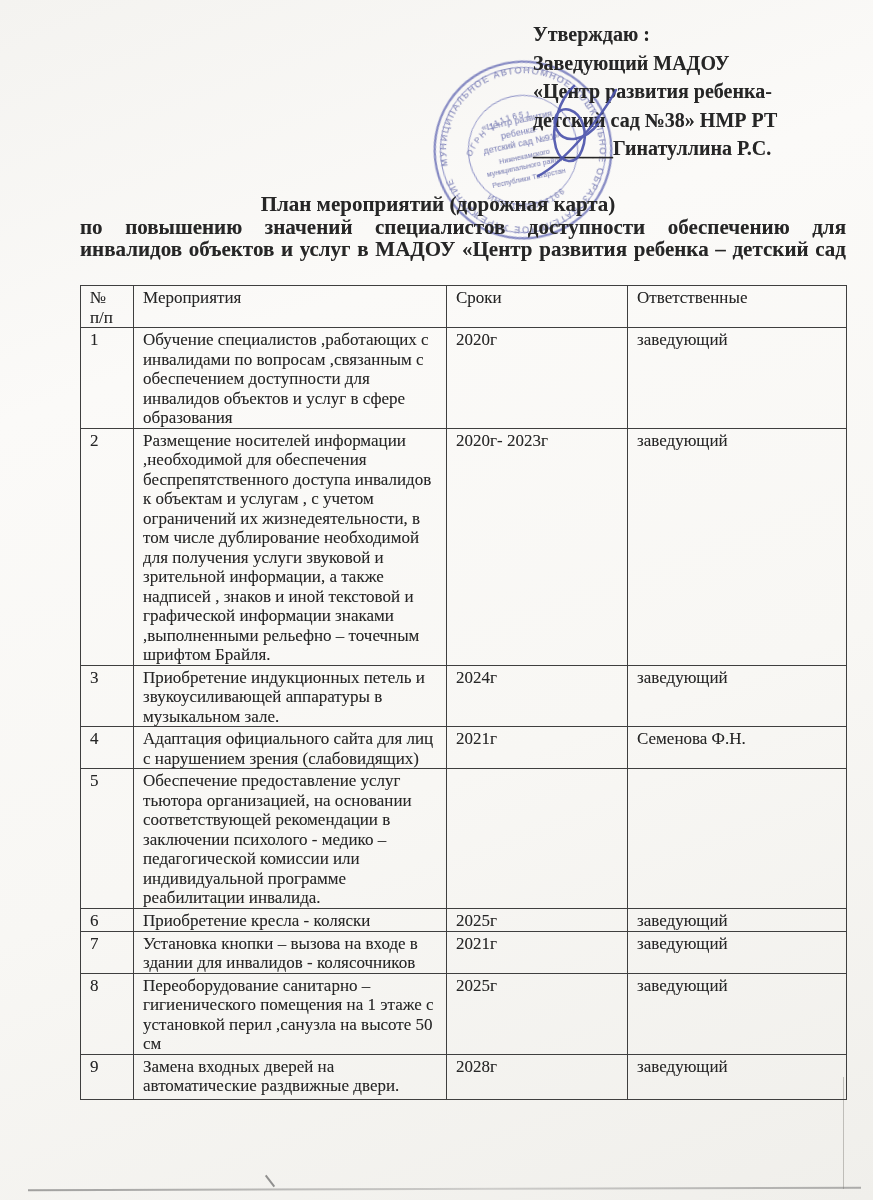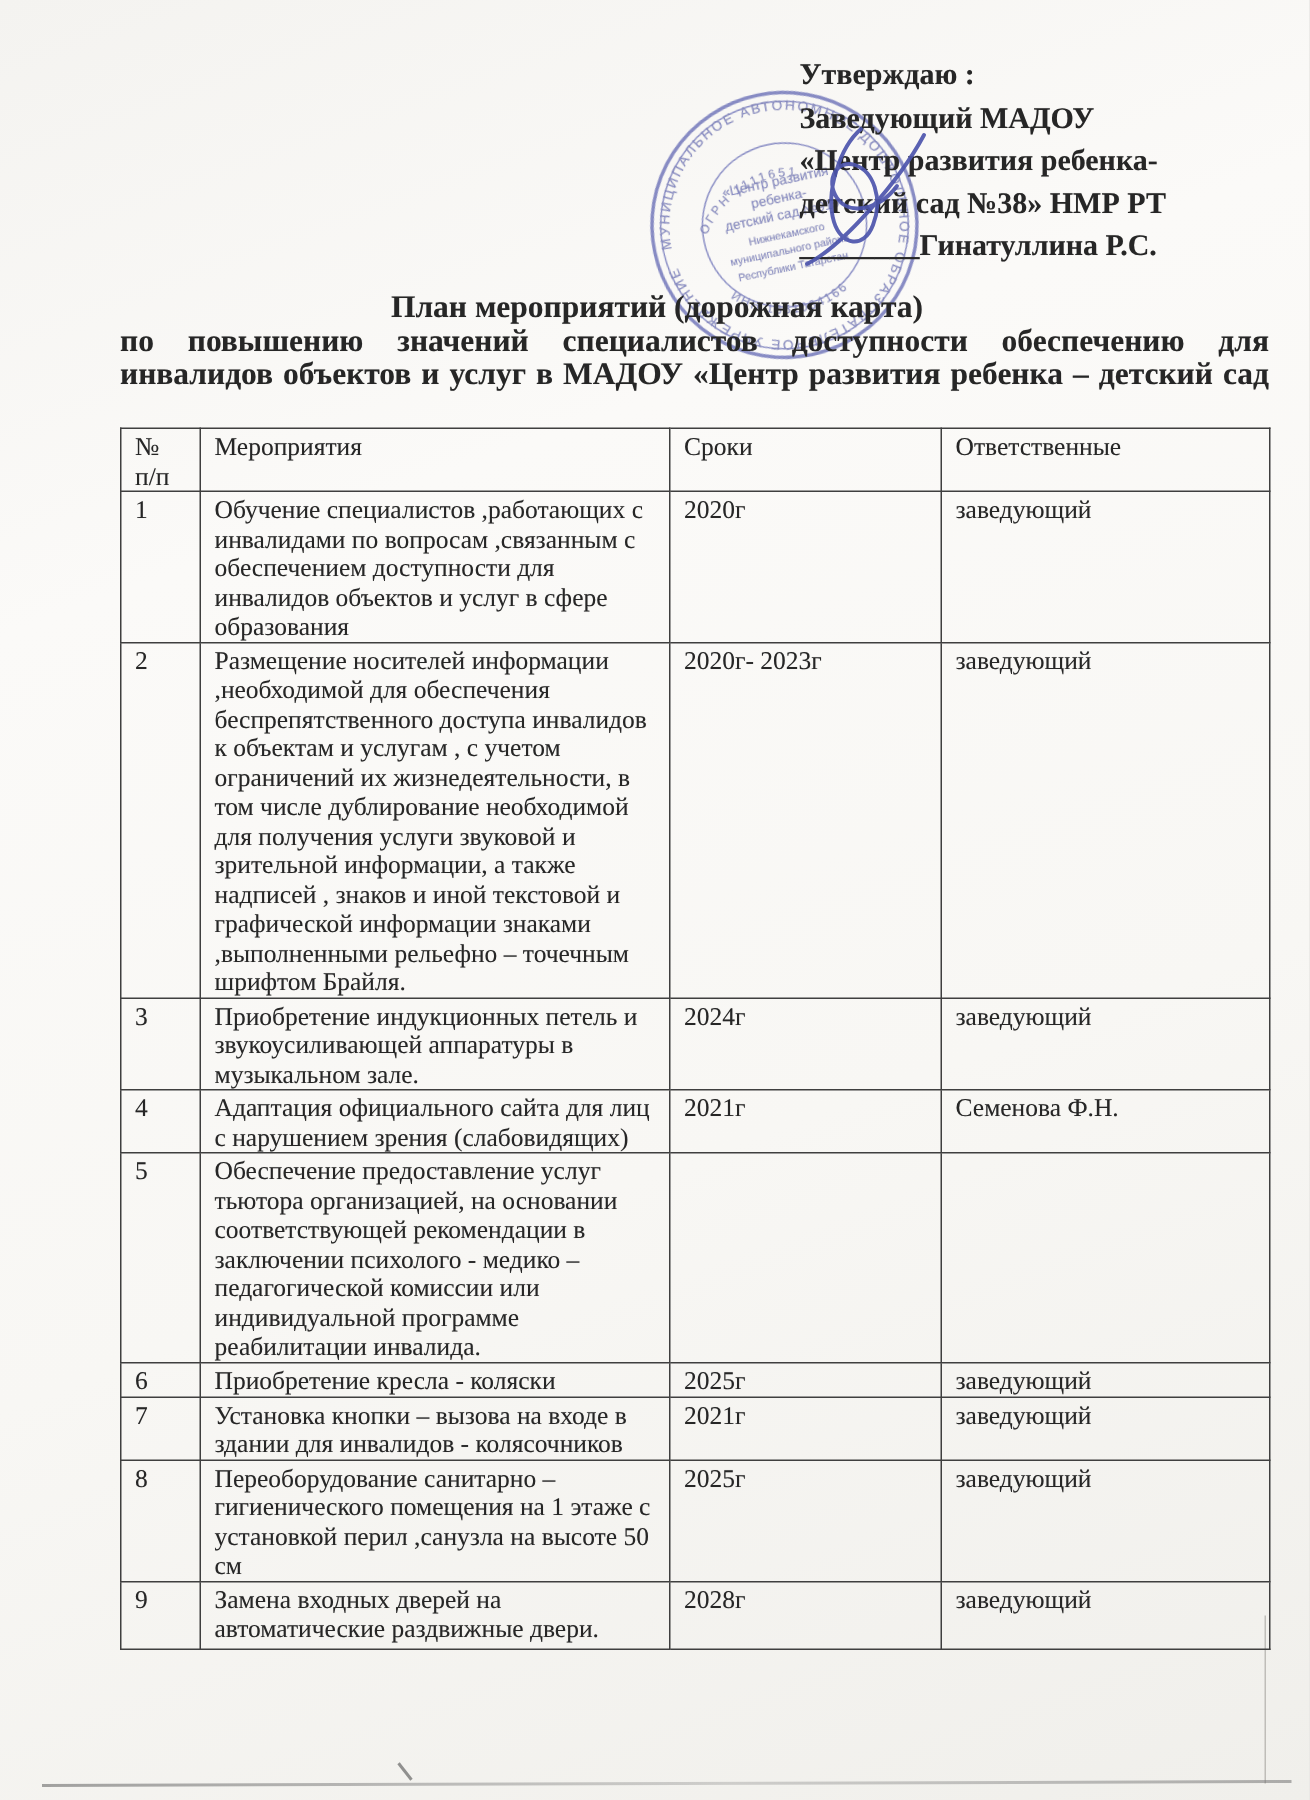--- a/index.html
+++ b/index.html
@@ -1,20 +1,20 @@
 <!DOCTYPE html>
 <html><head>
 <meta charset="utf-8">
 <style>
   html,body{margin:0;padding:0;background:#e8e7e4;}
   .page{position:relative;width:873px;height:1200px;overflow:hidden;
     background:linear-gradient(160deg,#f4f3f0 0%,#fbfaf8 28%,#f8f7f4 62%,#f0efeb 100%);
     font-family:"Liberation Serif","DejaVu Serif",serif;color:#262626;
     text-shadow:0 0 .5px rgba(60,60,60,.32);}
-  .approval{position:absolute;left:533px;top:36px;font-size:20px;line-height:28.5px;
+  .approval{position:absolute;left:533px;top:20px;font-size:20px;line-height:28.5px;
     font-weight:bold;white-space:nowrap;z-index:3;}
   .title-block{position:absolute;left:80px;top:193px;width:766px;font-size:21px;
     line-height:22.5px;font-weight:bold;z-index:3;}
   .t-center{text-align:center;transform:translateX(-25px);}
   .t-just{text-align:justify;text-align-last:justify;}
   table.doc{position:absolute;left:80px;top:285px;width:766px;border-collapse:collapse;
     table-layout:fixed;z-index:3;}
   table.doc td{border:1.5px solid #3f3f3f;vertical-align:top;font-size:17px;
     line-height:19.5px;padding:2px 8px 0 9px;overflow:hidden;}
   td.numcell{padding-left:9px;}

